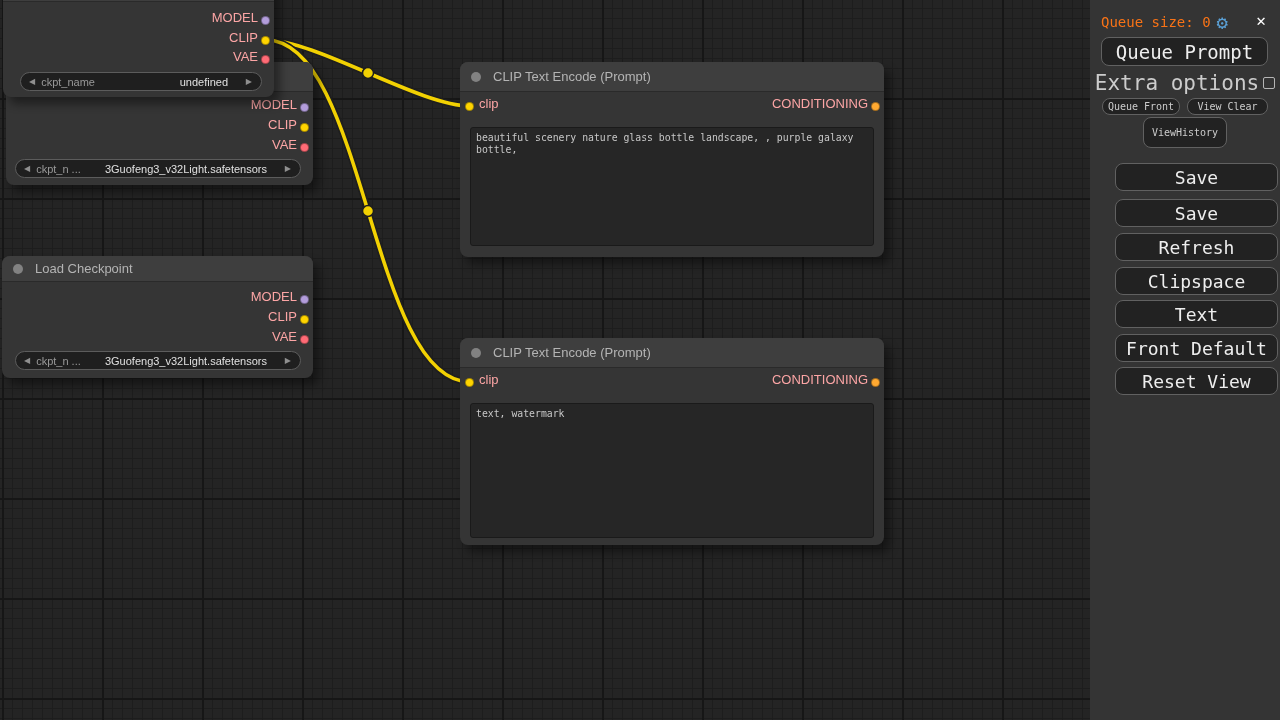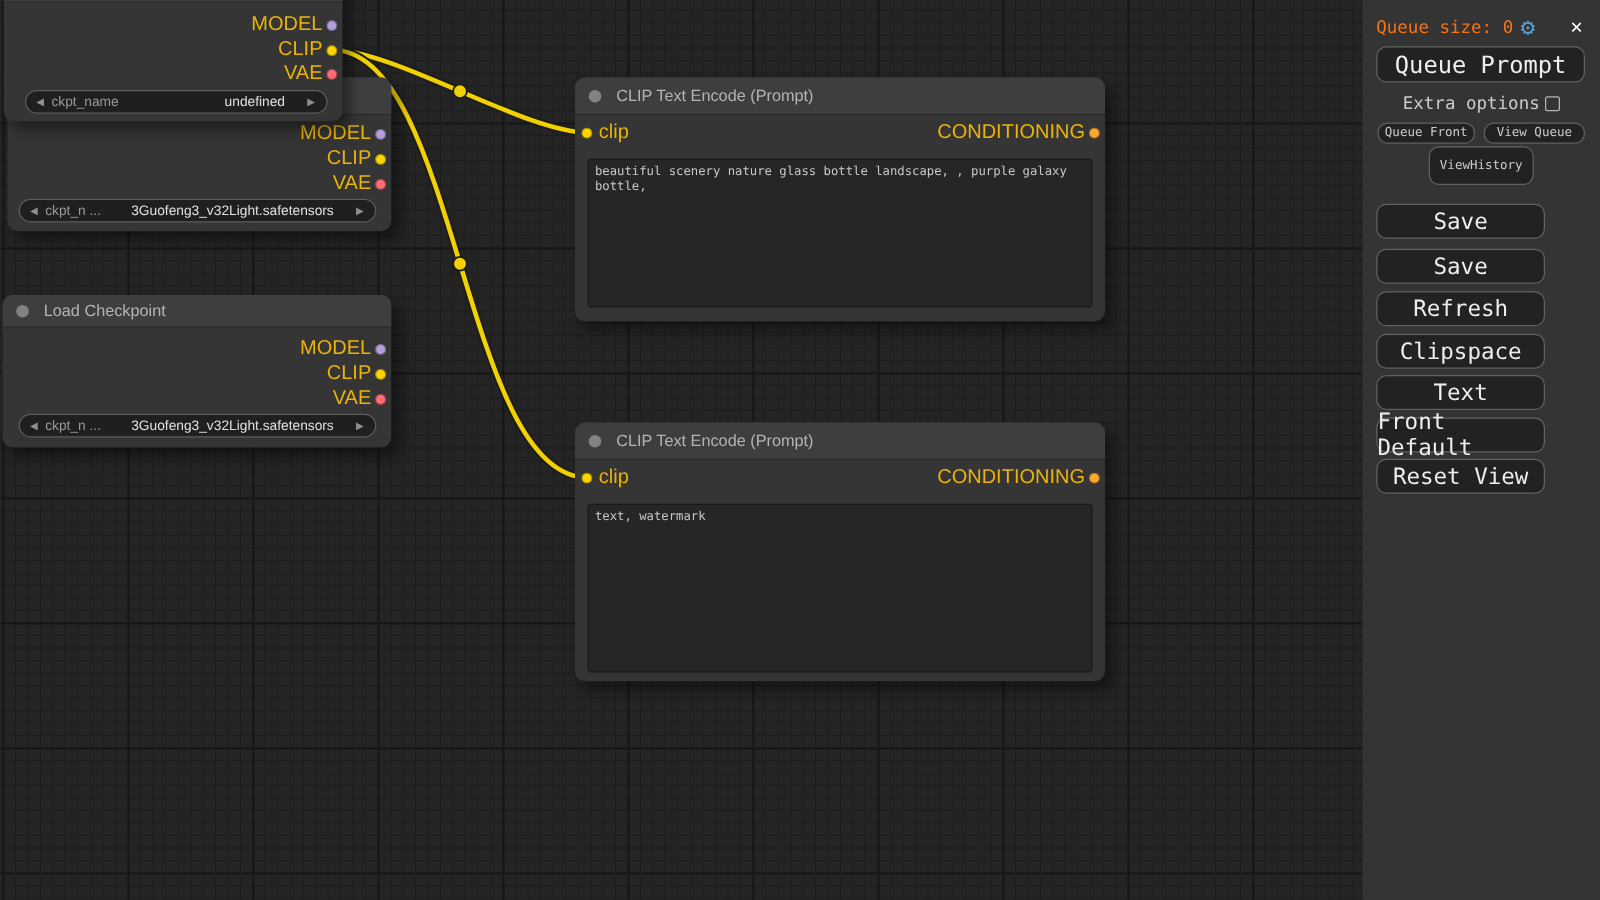--- a/index.html
+++ b/index.html
@@ -25,21 +25,21 @@
   }
   .node-title {
     position:absolute; left:0; right:0; top:0; background:#3e3e3e;
     border-radius:8px 8px 0 0; border-bottom:1px solid #2a2a2a;
     color:#b4b4b4; font-size:13px; display:flex; align-items:center;
   }
   .title-dot {
     width:10px; height:10px; border-radius:50%; background:#828282;
     margin:0 12px 0 11px; flex:0 0 auto;
   }
-  .port-row { position:absolute; height:20px; display:flex; align-items:center; color:#eab308; font-size:16px; }
+  .port-row { position:absolute; height:20px; display:flex; color:#fca5a5; font-size:13px; }
   .port-row.out { right:0; justify-content:flex-end; padding-right:16px; }
   .port-row.in  { left:0; padding-left:19px; }
   .dot {
     position:absolute; width:9px; height:9px; border-radius:50%;
     top:50%; margin-top:-4.5px; border:1px solid rgba(0,0,0,.35);
   }
   .dot.right { right:4px; } .dot.left { left:5px; }
   .dot.model { background:#b39ddb; } .dot.clip { background:#ffd400; }
   .dot.vae { background:#ff6b76; } .dot.cond { background:#ffa931; }
   .widget {
@@ -64,26 +64,26 @@
   .queue-row { position:absolute; left:11px; top:11px; right:8px; height:22px; display:flex; align-items:center; }
   .queue-size { font-size:14px; color:#f97316; }
   .gear { font-size:19px; color:#5a9fd4; margin-left:6px; cursor:pointer; line-height:1; }
   .closex { position:absolute; right:6px; top:0; font-size:16px; font-weight:bold; color:#fff; cursor:pointer; }
   .sbtn {
     position:absolute; background:#222; border:1px solid #616161; border-radius:8px;
     color:#eee; display:flex; align-items:center; justify-content:center;
     font-family:"DejaVu Sans Mono", monospace; cursor:pointer;
   }
   .btn-queue-prompt { left:11px; width:167px; top:37px; height:29px; font-size:19px; }
-  .extra-row { position:absolute; left:0; right:0; top:75px; height:16px; display:flex; align-items:center; justify-content:center; font-size:14px; color:#ccc; }
+  .extra-row { position:absolute; left:0; right:0; top:75px; height:16px; display:flex; align-items:center; justify-content:center; font-size:21px; color:#ccc; }
   .checkbox { width:12px; height:12px; border:1.5px solid #b5b5b5; border-radius:2px; margin-left:4px; background:transparent; cursor:pointer; }
   .btn-queue-front { left:12px; top:98px; width:78px; height:17px; font-size:10px; color:#ccc; }
   .btn-view-queue { left:97px; top:98px; width:81px; height:17px; font-size:10px; color:#ccc; }
   .btn-view-history { left:53px; top:117px; width:84px; height:31px; font-size:10px; color:#ccc; flex-direction:row; line-height:1.3; }
-  .bigbtn { left:11px; width:135px; height:28px; font-size:18px; }
+  .bigbtn { left:25px; width:163px; height:28px; font-size:18px; }
 </style>
 </head>
 <body>
 
 <div class="stage">
 
   <svg class="wires" width="1280" height="720">
     <path d="M 266 40 C 316 40 420 106 470 106" fill="none" stroke="#1e1e1e" stroke-width="7"></path>
     <path d="M 266 40 C 316 40 420 106 470 106" fill="none" stroke="#f2d102" stroke-width="3.6"></path>
     <path d="M 266 40 C 366 40 370 382 470 382" fill="none" stroke="#1e1e1e" stroke-width="7"></path>
@@ -129,21 +129,21 @@
       <span class="dot vae right"></span>
     </div>
     <div class="widget" style="left:17px; width:242px; top:100px;">
       <span class="warrow l">◀</span>
       <span>ckpt_name</span>
       <span class="wvalue">undefined</span>
       <span class="warrow r">▶</span>
     </div>
   </div>
 
-  <div class="node" style="left:2px; top:236px; width:311px; height:122px;">
+  <div class="node" style="left:2px; top:256px; width:311px; height:122px;">
     <div class="node-title" style="height:26px;">
       <span class="title-dot"></span>
       <span>Load Checkpoint</span>
     </div>
     <div class="port-row out" style="top:33px;">
       <span>MODEL</span>
       <span class="dot model right"></span>
     </div>
     <div class="port-row out" style="top:53px;">
       <span>CLIP</span>
@@ -198,21 +198,21 @@
       <span class="queue-size">Queue size: 0</span>
       <span class="gear">⚙</span>
       <span class="closex">✕</span>
     </div>
     <div class="sbtn btn-queue-prompt">Queue Prompt</div>
     <div class="extra-row">
       <span>Extra options</span>
       <span class="checkbox"></span>
     </div>
     <div class="sbtn btn-queue-front">Queue Front</div>
-    <div class="sbtn btn-view-queue">View Queue</div>
+    <div class="sbtn btn-view-queue">View Clear</div>
     <div class="sbtn btn-view-history">
       <span>View</span>
       <span>History</span>
     </div>
     <div class="sbtn bigbtn" style="top:163px;">Save</div>
     <div class="sbtn bigbtn" style="top:199px;">Save</div>
     <div class="sbtn bigbtn" style="top:233px;">Refresh</div>
     <div class="sbtn bigbtn" style="top:267px;">Clipspace</div>
     <div class="sbtn bigbtn" style="top:300px;">Text</div>
     <div class="sbtn bigbtn" style="top:334px;">Front Default</div>

